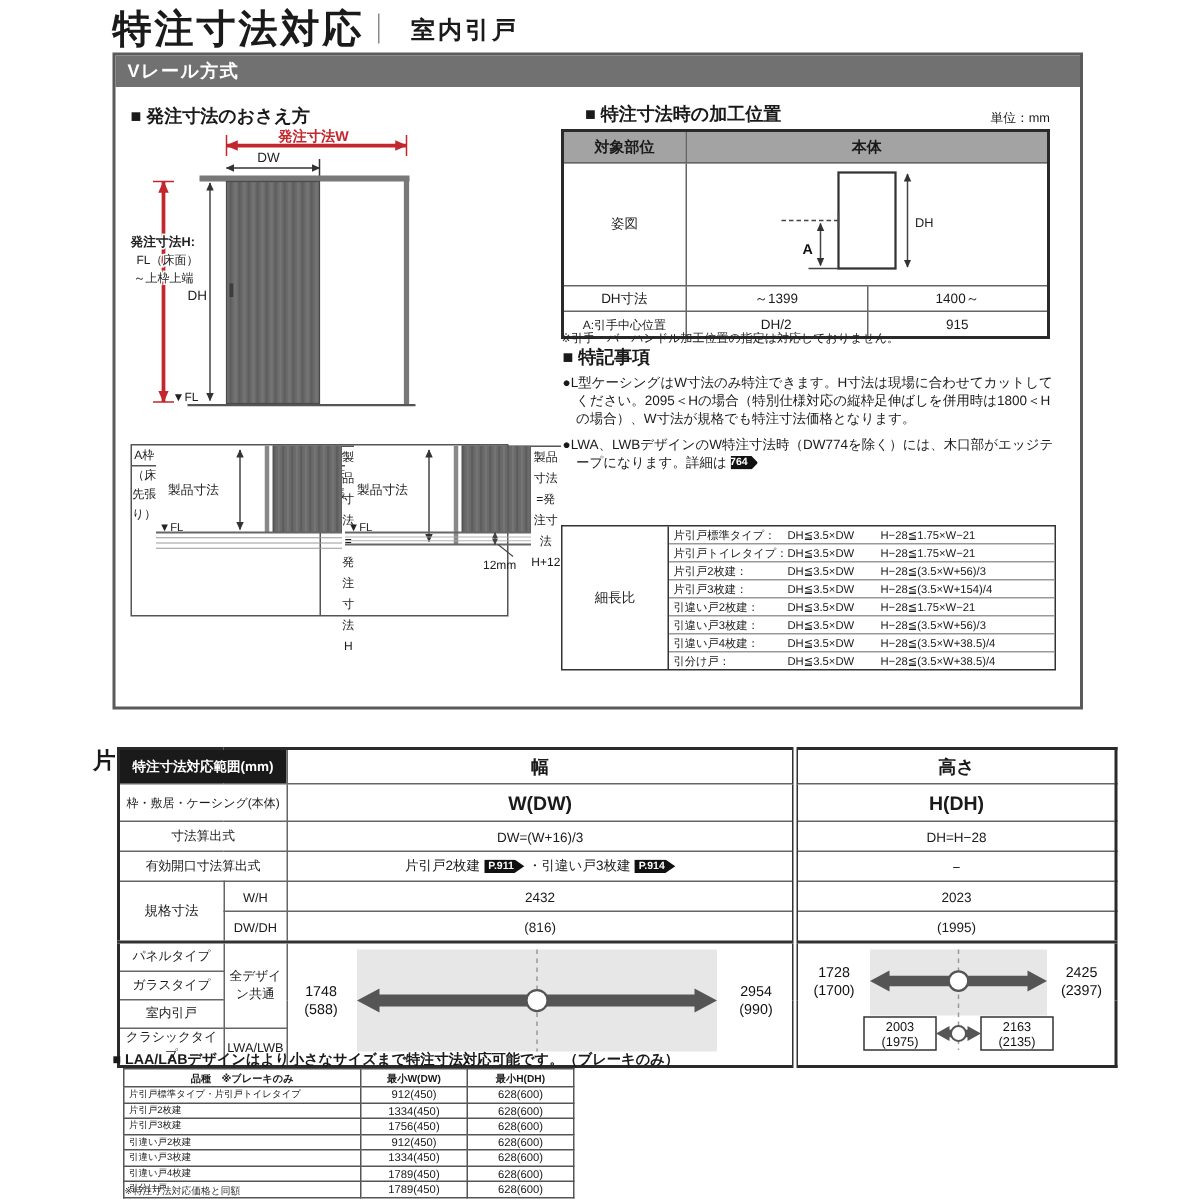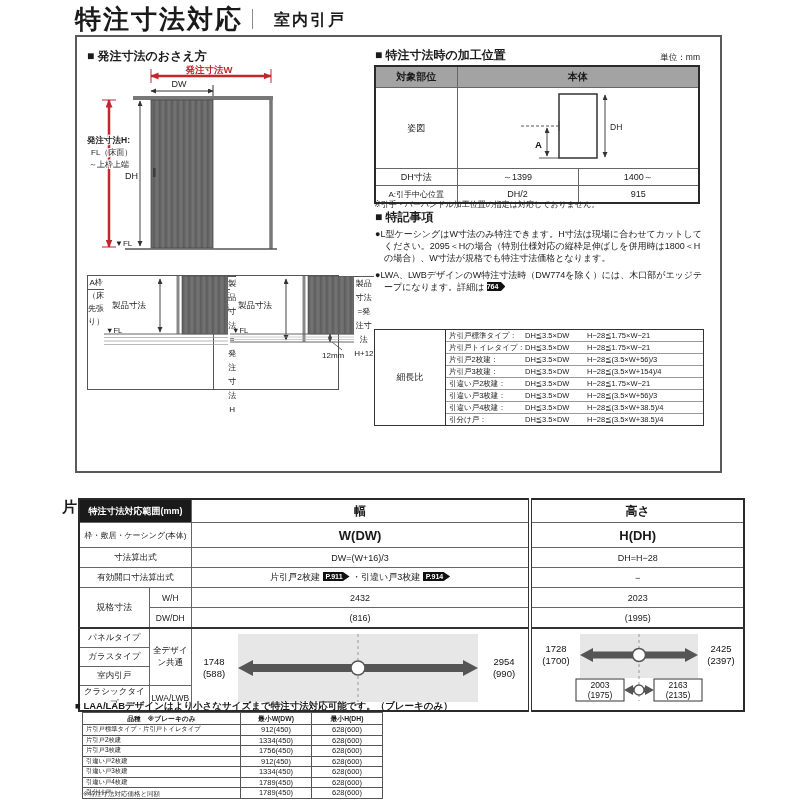--- a/index.html
+++ b/index.html
@@ -23,21 +23,21 @@
   
   .frames{position:absolute;left:10px;top:238px;width:250px;height:113px;border:1px solid #555;display:flex;}
   .frame-col{width:50%;display:flex;flex-direction:row;}
   .frame-col.b{border-left:1px solid #555;}
   .frame-title{height:13px;line-height:13px;text-align:center;font-size:8px;border-bottom:1px solid #555;}
   .frame-body{height:85px;position:relative;}
   .frame-formula{height:14px;line-height:14px;text-align:center;font-size:8px;border-top:1px solid #555;}
 
   
   .right-col{position:absolute;left:295px;top:0;width:332px;}
-  .rc-head{position:absolute;left:3px;top:10px;}
+  .rc-head{position:absolute;left:18px;top:10px;}
   .rc-unit{position:absolute;right:4px;top:15px;font-size:8.5px;}
   table{border-collapse:collapse;}
   .proc{position:absolute;left:2px;top:28px;width:324px;table-layout:fixed;border:2px solid #2a2a2a;}
   .proc td,.proc th{border:1px solid #666;text-align:center;padding:0;}
   .proc th{background:#a3a3a3;font-size:10px;font-weight:bold;height:20px;}
   .proc .fig-row td{height:78px;}
   .proc .lab{font-size:9px;}
   .proc .v{font-size:9px;height:16px;}
   .proc-note{position:absolute;left:2px;top:162px;font-size:8px;color:#222;}
   .rem-head{position:absolute;left:3px;top:172px;}
@@ -103,20 +103,21 @@
         <path d="M0,0 L4.5,2 L0,4 z" fill="#444"></path>
       </marker>
     </defs>
   </svg>
 
   <div class="pg-title">特注寸法対応</div>
   <div class="pg-div"></div>
   <div class="pg-sub">室内引戸</div>
 
   <div class="main-box">
+    <div class="sec-bar">Vレール方式</div>
     <div class="box-content">
 
       <div class="h2 left-head">■ 発注寸法のおさえ方</div>
 
       <svg class="door-svg" width="212" height="212" viewBox="0 0 212 212">
 
         <text x="122" y="10" font-size="9.5" font-weight="bold" fill="#c1272d" text-anchor="middle">発注寸法W</text>
         <line x1="64" y1="13" x2="184" y2="13" stroke="#c1272d" stroke-width="2.5" marker-start="url(#mr)" marker-end="url(#mr)"></line>
         <line x1="64" y1="6" x2="64" y2="20" stroke="#c1272d" stroke-width="1"></line>
         <line x1="184" y1="6" x2="184" y2="20" stroke="#c1272d" stroke-width="1"></line>

